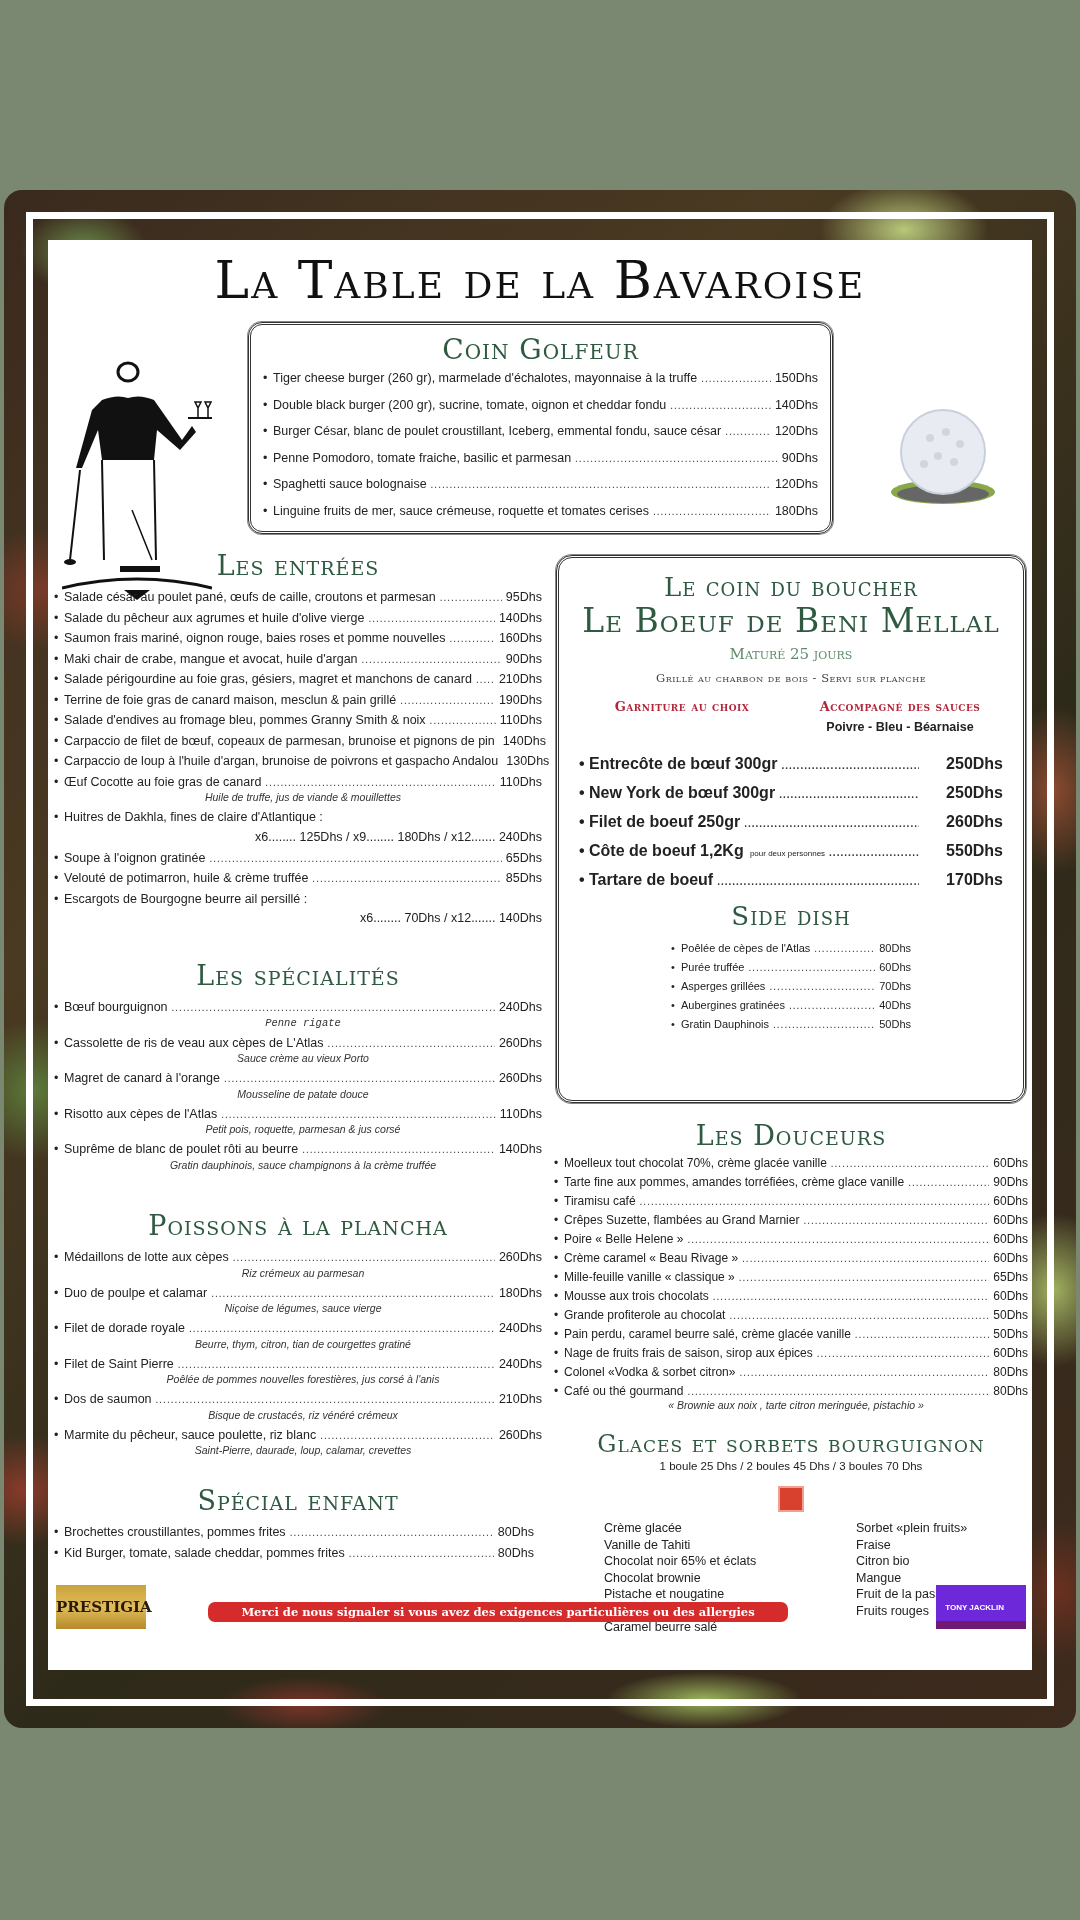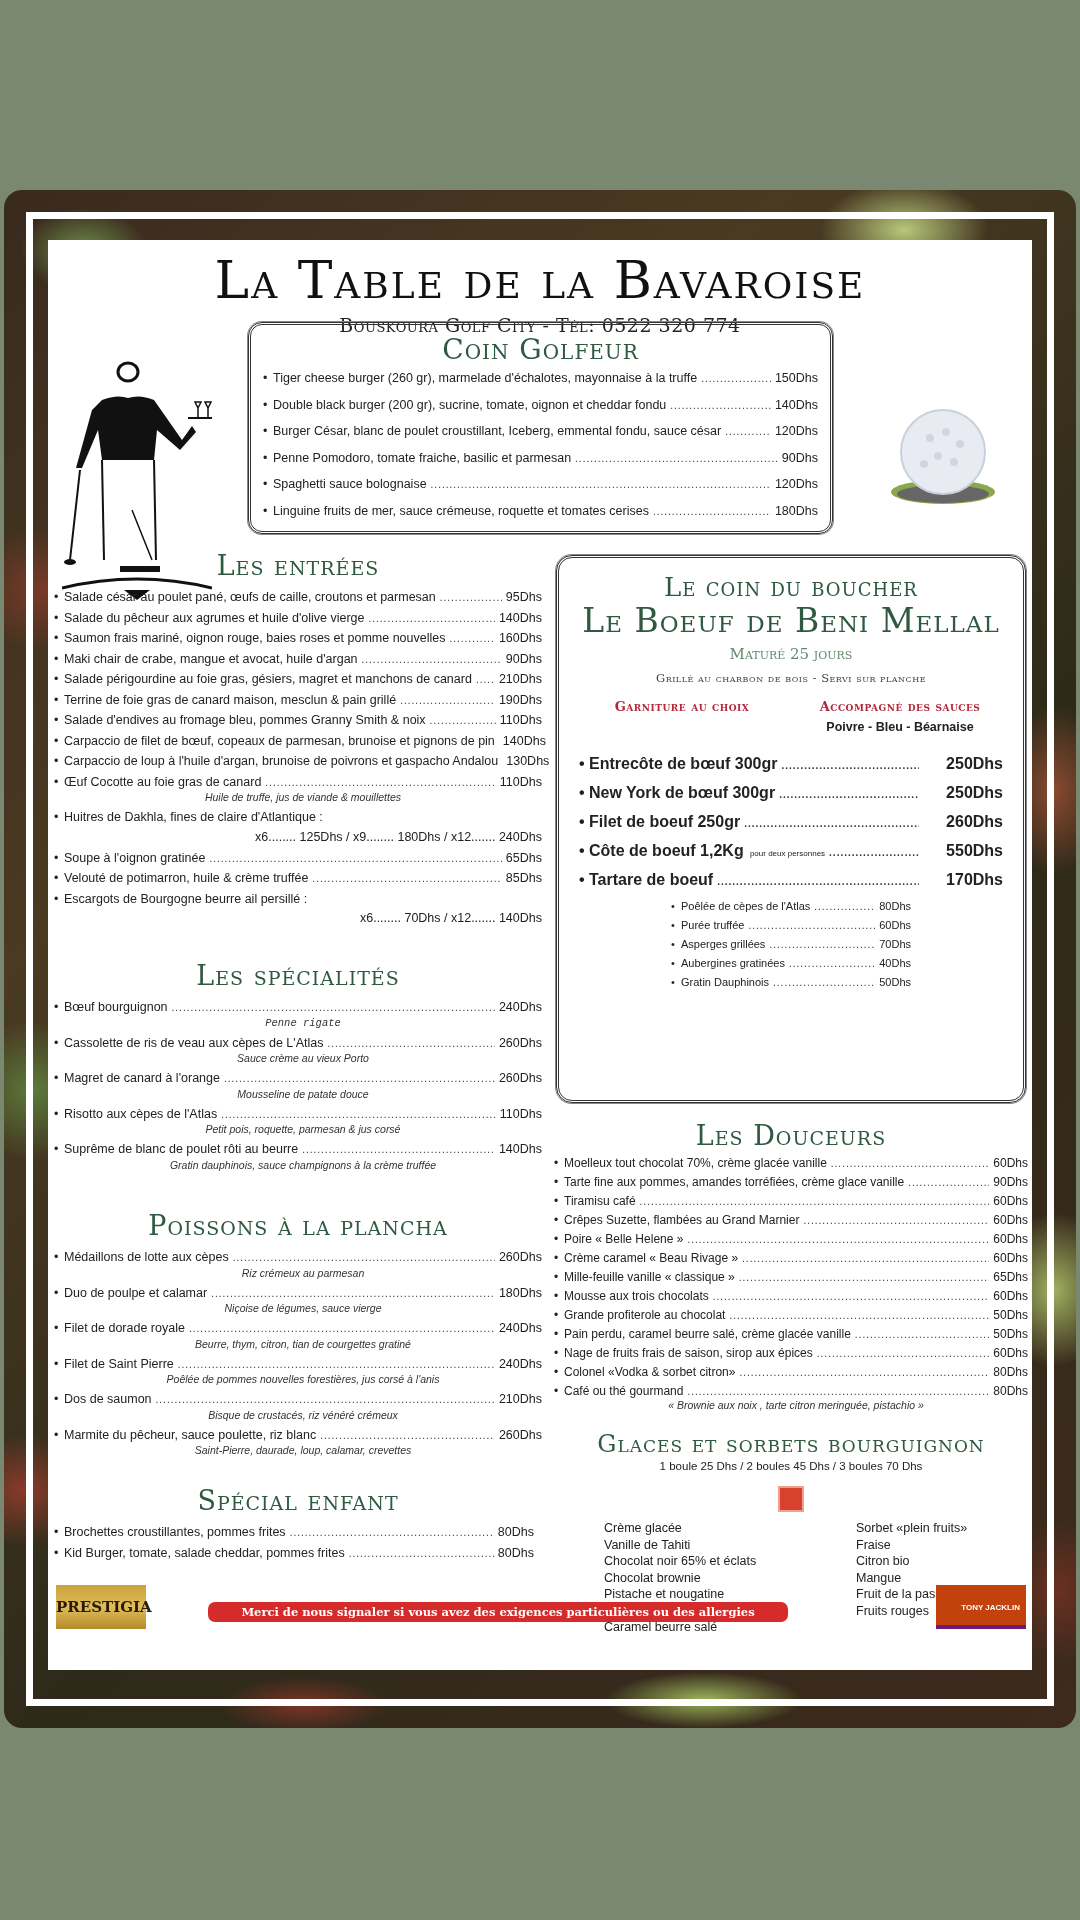--- a/index.html
+++ b/index.html
@@ -105,33 +105,32 @@
     font-size: 11.5px; font-weight: bold; line-height: 20px; font-family: "DejaVu Serif", serif;
   }
   .prestigia {
     position: absolute; left: 56px; top: 1585px; width: 90px; height: 44px;
     background: linear-gradient(180deg, #c9a23c, #e0bd5a 50%, #b58a2a);
     color: #2a1a0a; font-family: "DejaVu Serif", serif; font-weight: bold;
     font-size: 15px; text-align: left; line-height: 44px;
   }
   .jacklin {
     position: absolute; left: 936px; top: 1585px; width: 90px; height: 44px;
-    background: #c2410c; border-bottom: 4px solid #701a75;
-    color: #fff; font-size: 8px; text-align: right; padding: 18px 6px 0 0; font-weight: bold;
+    background: #6d28d9; border-bottom: 8px solid #701a75;
+    color: #fff; font-size: 8px; text-align: right; padding: 18px 22px 0 0; font-weight: bold;
   }
 </style>
 </head>
 <body>
 
 <div class="card">
   <div class="outer-frame"></div>
   <div class="paper">
 
     <h1 class="title">La Table de la Bavaroise</h1>
-    <div class="subtitle">Bouskoura Golf City - Tél: 0522 320 774</div>
 
     <svg style="position:absolute;left:14px;top:120px" width="150" height="250" viewBox="0 0 150 250">
       <ellipse cx="66" cy="12" rx="10" ry="9" fill="none" stroke="#111" stroke-width="3"></ellipse>
       <path d="M40 40 Q55 34 66 38 Q78 34 92 40 L120 80 L130 66 L134 72 L118 90 L95 70 L92 100 L40 100 L36 70 L20 108 L14 108 L30 50 Z" fill="#111"></path>
       <line x1="126" y1="58" x2="150" y2="58" stroke="#111" stroke-width="2"></line>
       <path d="M136 58 v-10 l-3 -6 h6 l-3 6 M146 58 v-10 l-3 -6 h6 l-3 6" stroke="#111" stroke-width="1.5" fill="none"></path>
       <line x1="40" y1="100" x2="42" y2="200" stroke="#111" stroke-width="2"></line>
       <line x1="92" y1="100" x2="94" y2="200" stroke="#111" stroke-width="2"></line>
       <line x1="70" y1="150" x2="90" y2="200" stroke="#111" stroke-width="1.5"></line>
       <line x1="18" y1="110" x2="8" y2="200" stroke="#111" stroke-width="2"></line>
@@ -506,20 +505,21 @@
           </div>
           <div>
             <div class="item-line">
               <span class="bullet">•</span>
               <span class="name">Tartare de boeuf</span>
               <span class="dots"></span>
               <span class="price">170Dhs</span>
             </div>
           </div>
         </div>
+      <div class="sec-title side-title">Side dish</div>
       <div class="side-list" id="side-items">
           <div>
             <div class="item-line">
               <span class="bullet">•</span>
               <span class="name">Poêlée de cèpes de l'Atlas</span>
               <span class="dots"></span>
               <span class="price">80Dhs</span>
             </div>
           </div>
           <div>

